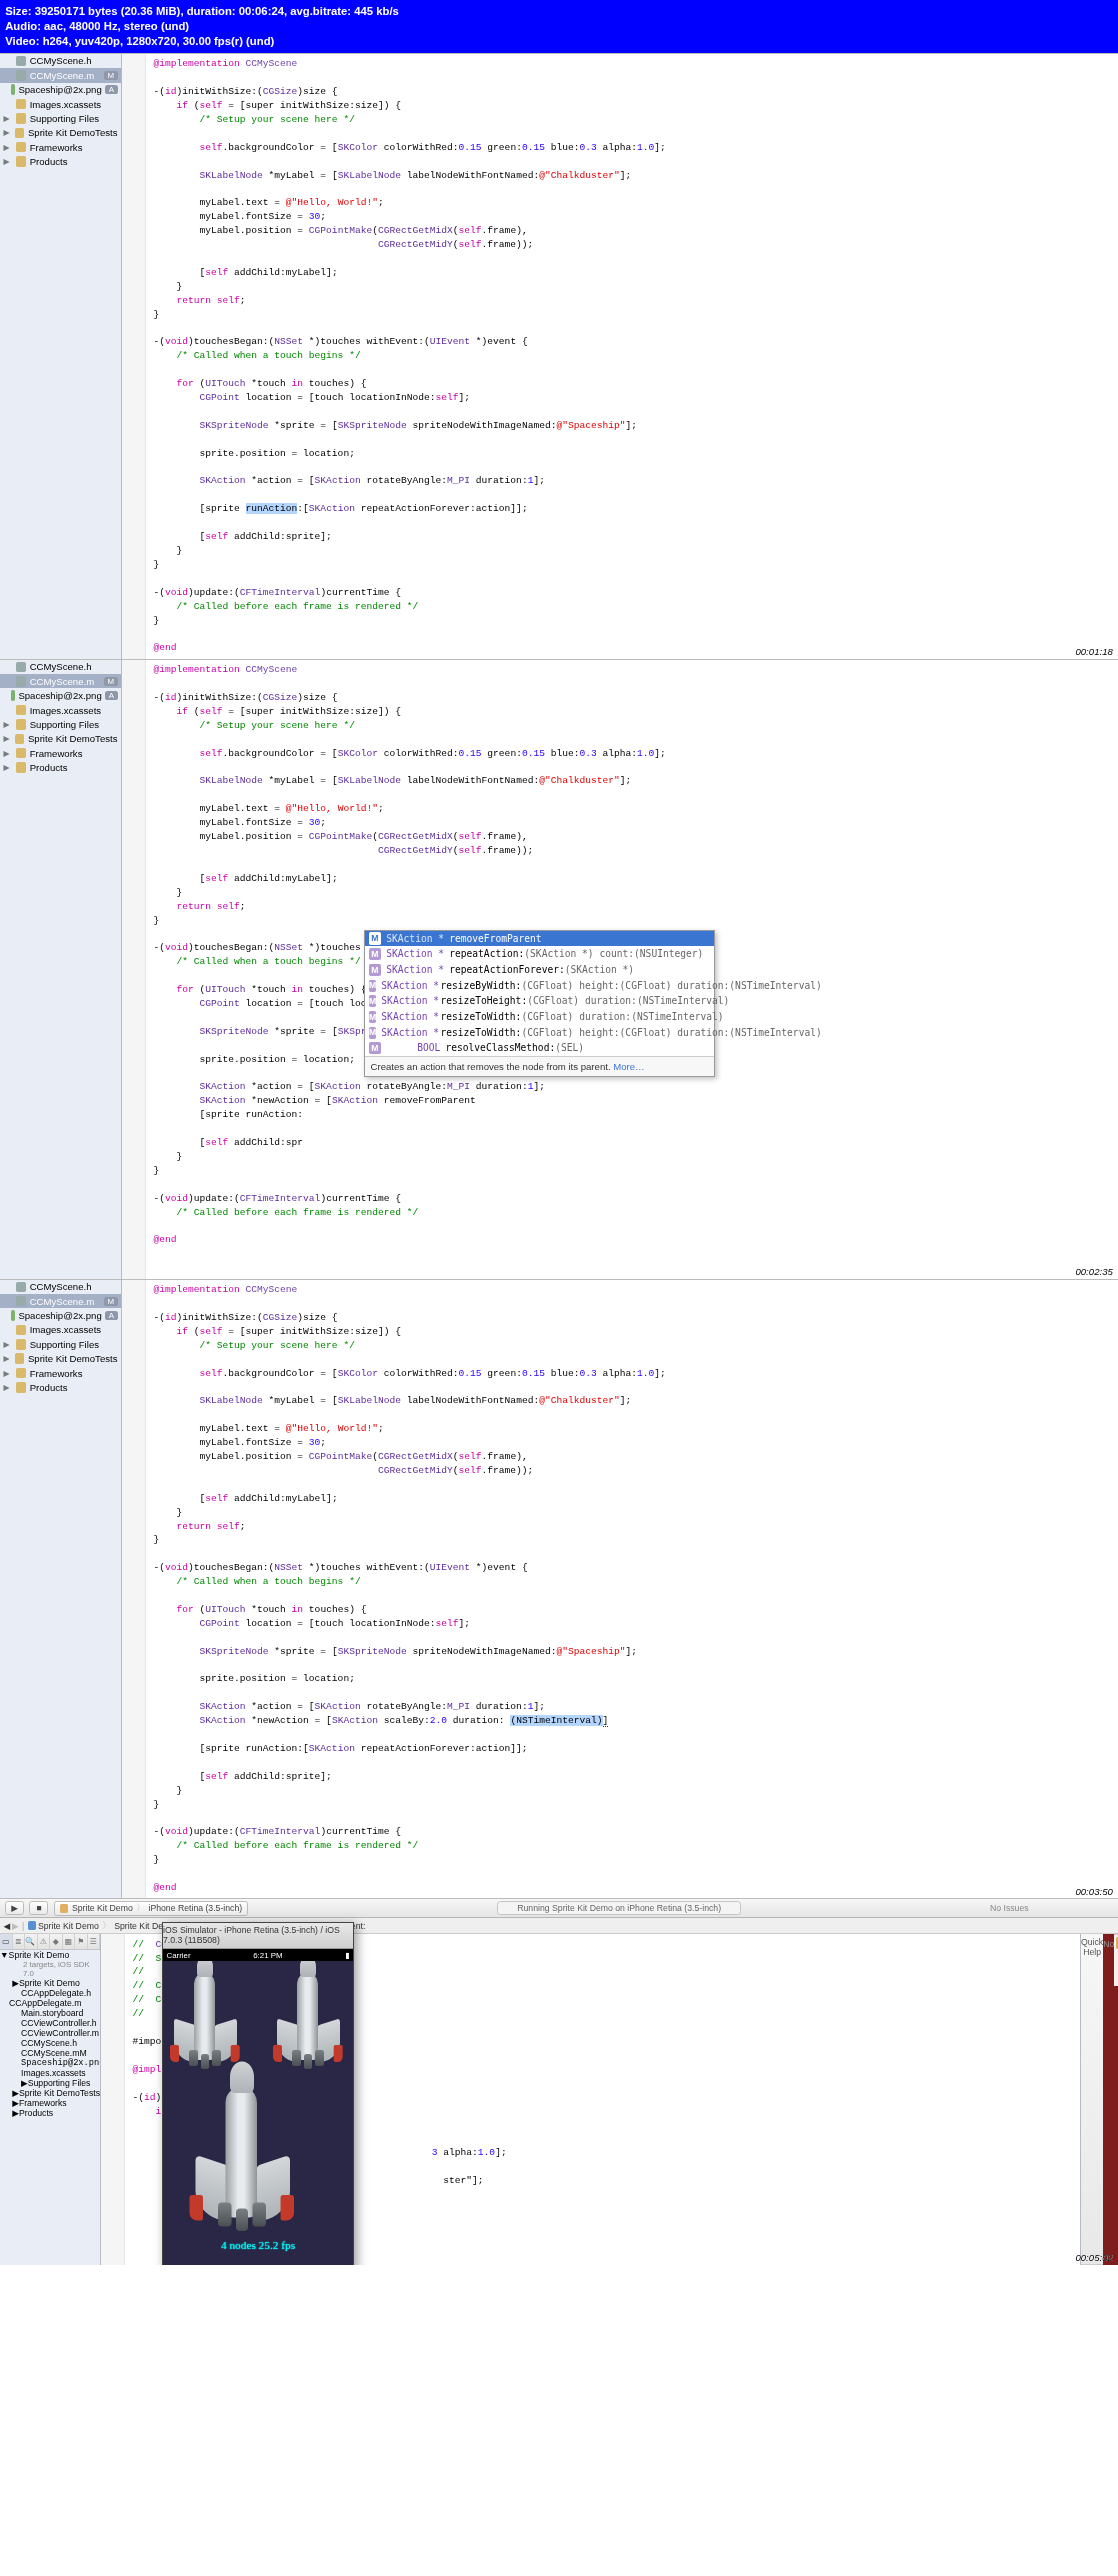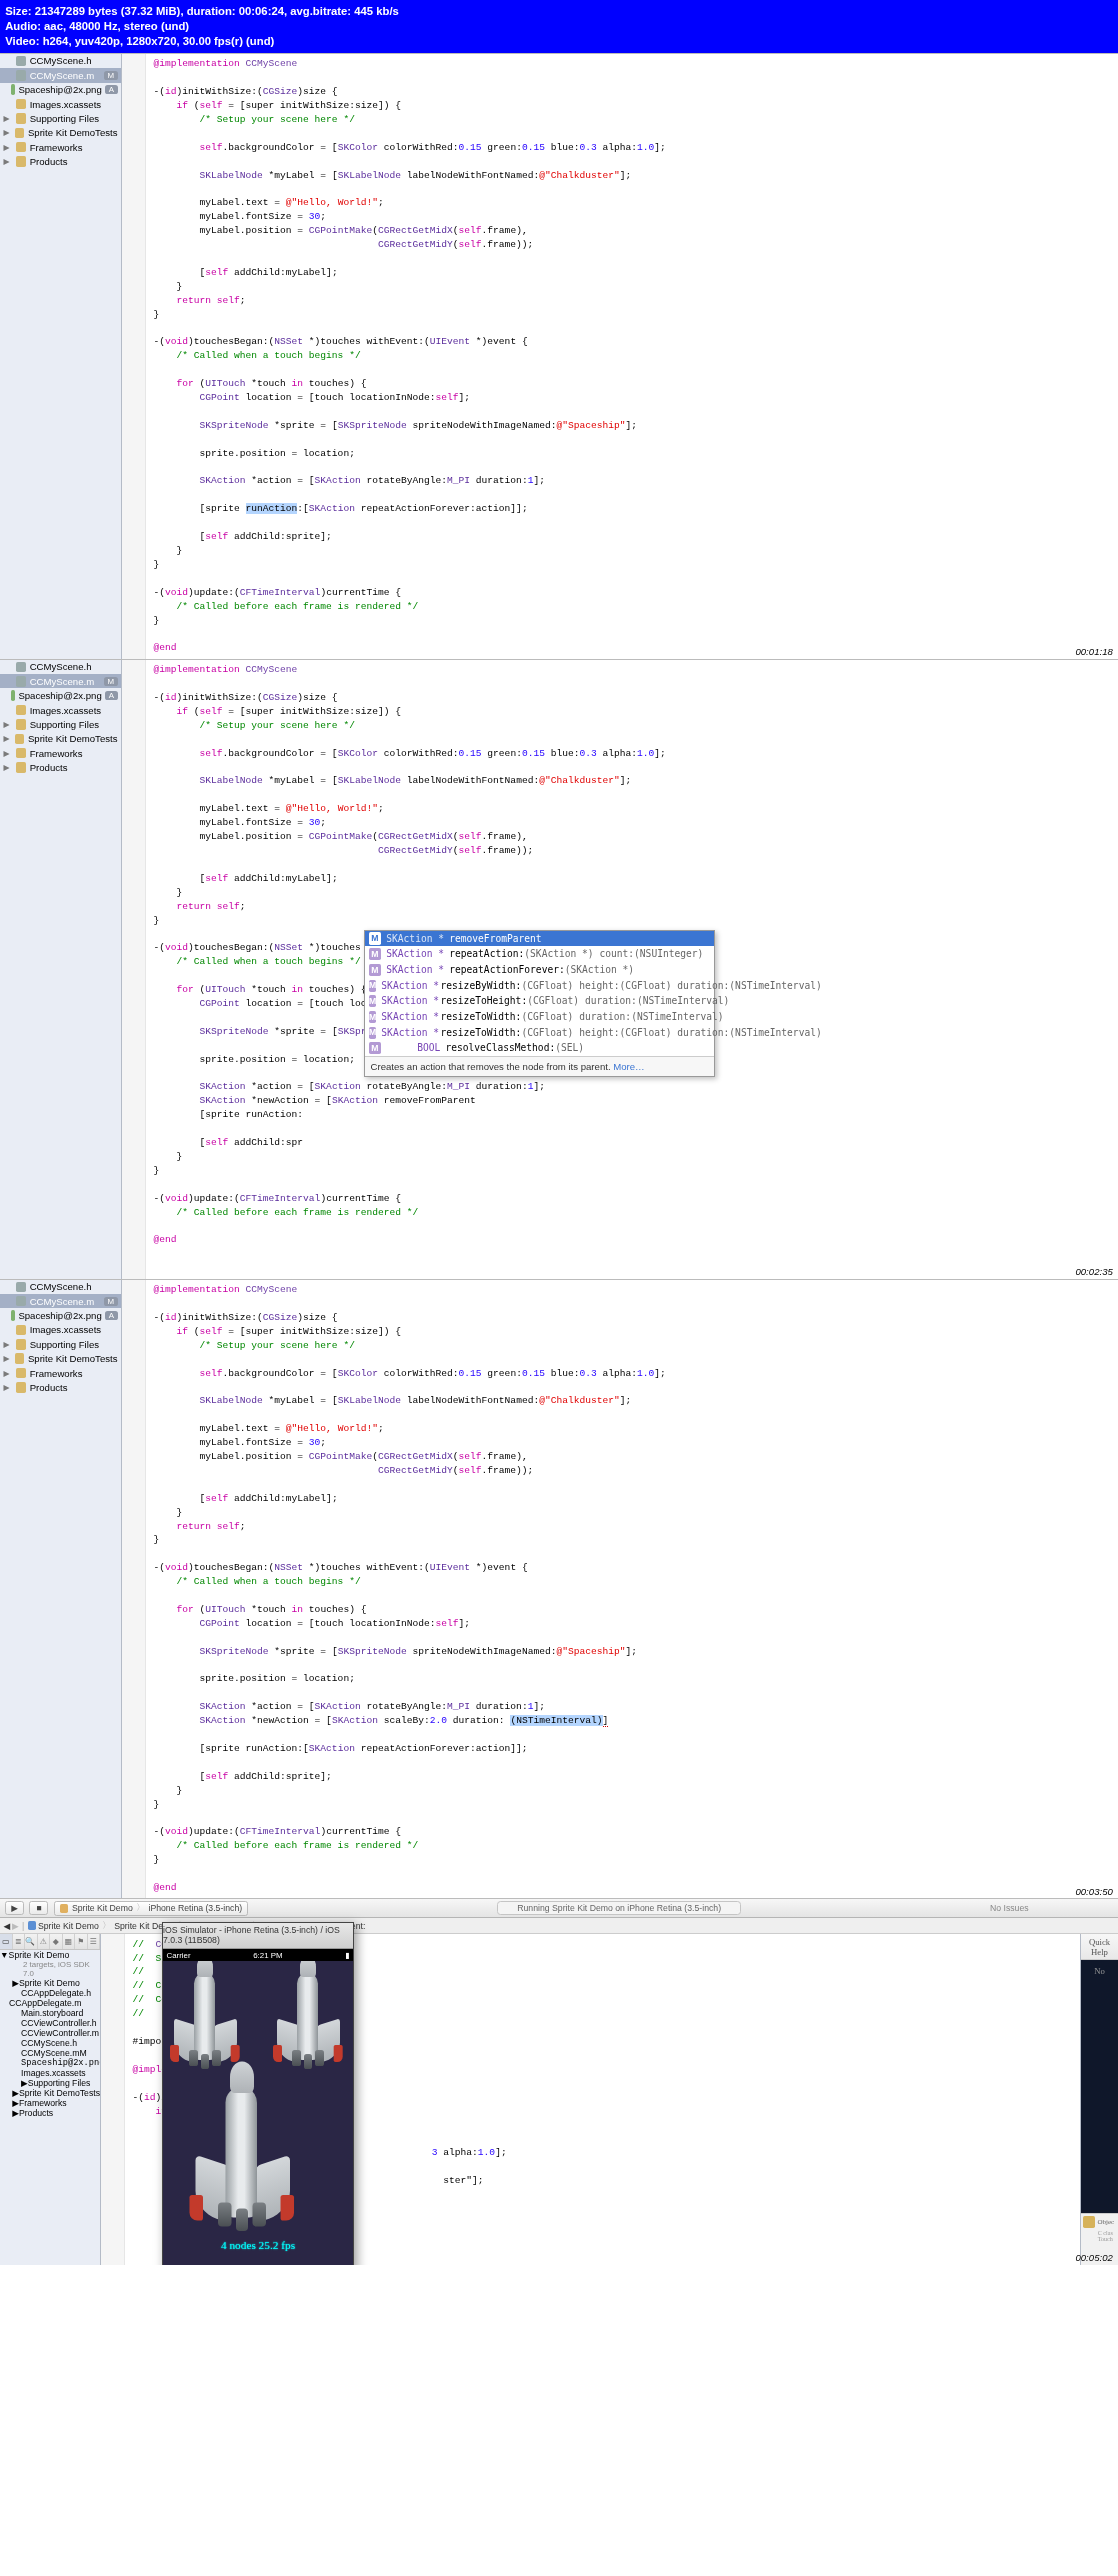--- a/index.html
+++ b/index.html
@@ -39,21 +39,21 @@
   .toolbar .scheme { border: 0.9px solid #bbb; border-radius: 2.6px; padding: 0.9px 5.2px; background: linear-gradient(#fff,#eaeaea); display: inline-flex; align-items: center; gap: 3.5px; }
   .toolbar .activity { flex: 1; max-width: 244px; margin: 0 auto; height: 14px; border: 0.9px solid #c5c5c5; border-radius: 3.5px; background: #f4f4f4; display: flex; align-items: center; justify-content: center; color: #666; }
   .jumpbar { height: 15.7px; background: #efefef; border-bottom: 0.9px solid #ccc; display: flex; align-items: center; padding: 0 3.5px; font-size: 8.7px; color: #333; gap: 1.7px; }
   .jumpbar .crumb { display: inline-flex; align-items: center; gap: 1.7px; }
   .jumpbar .sep { color: #aaa; margin: 0 1.7px; }
   .xcode-body { display: flex; height: 331px; }
   .xcode-nav { width: 101px; background: #e9edf5; border-right: 0.9px solid #b4bbc7; font-size: 8.7px; overflow: hidden; }
   .xcode-nav .navtabs { display: flex; height: 15.7px; background: linear-gradient(#f2f2f2,#e2e2e2); border-bottom: 0.9px solid #c5c5c5; }
   .xcode-nav .navtab { flex: 1; display: flex; align-items: center; justify-content: center; border-right: 0.9px solid #d0d0d0; color: #777; font-size: 7.9px; }
   .xcode-nav .navtab.active { background: #d8dee9; color: #333; }
-  .xcode-right { width: 38px; background: #0f172a; border-left: 0.9px solid #b4bbc7; display: flex; flex-direction: column; font-family: Liberation Serif, serif; }
+  .xcode-right { width: 38px; background: #7f1d1d; border-left: 0.9px solid #b4bbc7; display: flex; flex-direction: row; }
   .xcode-right .qh { font-size: 8.7px; text-align: center; color: #555; padding: 2.6px 0; border-bottom: 0.9px solid #ccc; background: linear-gradient(#f7f7f7,#e8e8e8); }
   .xcode-right .noitem { flex: 1; display: flex; align-items: flex-start; justify-content: center; color: #999; font-size: 8.7px; padding-top: 5.2px; }
   .xcode-right .lib { height: 52px; border-top: 0.9px solid #ccc; background: #f1f1f1; font-size: 7px; color: #666; padding: 1.7px; }
   .xcode-editor-wrap { flex: 1; position: relative; display: flex; }
   .sim-overlay { position: absolute; left: 61px; top: -12.2px; width: 192px; z-index: 10; background: #2a2645; border: 0.9px solid #444; box-shadow: 2.6px 2.6px 10.5px rgba(0,0,0,0.4); }
   .sim-title { height: 26px; background: linear-gradient(#e8e8e8,#cfcfcf); font-size: 8.7px; display: flex; align-items: center; justify-content: center; color: #333; border-bottom: 0.9px solid #999; }
   .sim-status { height: 12.2px; background: #000; color: #fff; font-size: 7.9px; display: flex; align-items: center; justify-content: space-between; padding: 0 3.5px; }
   .sim-screen { height: 311px; background: #2a2645; position: relative; overflow: hidden; }
   .ship { position: absolute; width: 70px; height: 122px; }
   .ship .fuselage { position: absolute; width: 21px; height: 87px; left: 24.4px; top: 17.4px; background: linear-gradient(90deg,#9aa0a4,#e8ebed 40%,#e8ebed 60%,#8e9498); border-radius: 10.5px 10.5px 5.2px 5.2px; }
@@ -67,21 +67,21 @@
   .ship .engine { position: absolute; width: 8.7px; height: 15.7px; bottom: 12.2px; background: linear-gradient(#7a7f83,#4a4f53); border-radius: 2.6px; }
   .ship .engine.l { left: 19px; }
   .ship .engine.r { right: 19px; }
   .ship .engine.c { left: 30.5px; bottom: 8.7px; }
   .sim-hud { position: absolute; bottom: 21px; width: 100%; text-align: center; font-family: "Chalkduster","Comic Sans MS",cursive; font-size: 11.3px; color: #0ff; text-shadow: 0 0 1.7px #0ff; }
 </style>
 </head>
 <body>
 
 <div class="header-bar">
-  <div>Size: 21347289 bytes (37.32 MiB), duration: 00:06:24, avg.bitrate: 445 kb/s</div>
+  <div>Size: 39250171 bytes (20.36 MiB), duration: 00:06:24, avg.bitrate: 445 kb/s</div>
   <div>Audio: aac, 48000 Hz, stereo (und)</div>
   <div>Video: h264, yuv420p, 1280x720, 30.00 fps(r) (und)</div>
 </div>
 
 <div class="frame">
   <div class="sidebar" id="sidebar1">
       <div class="file-row">
         <span class="tri"></span>
         <span class="icon" style="background:#9aa;border-radius:1.7px"></span>
         <span>CCMyScene.h</span>

